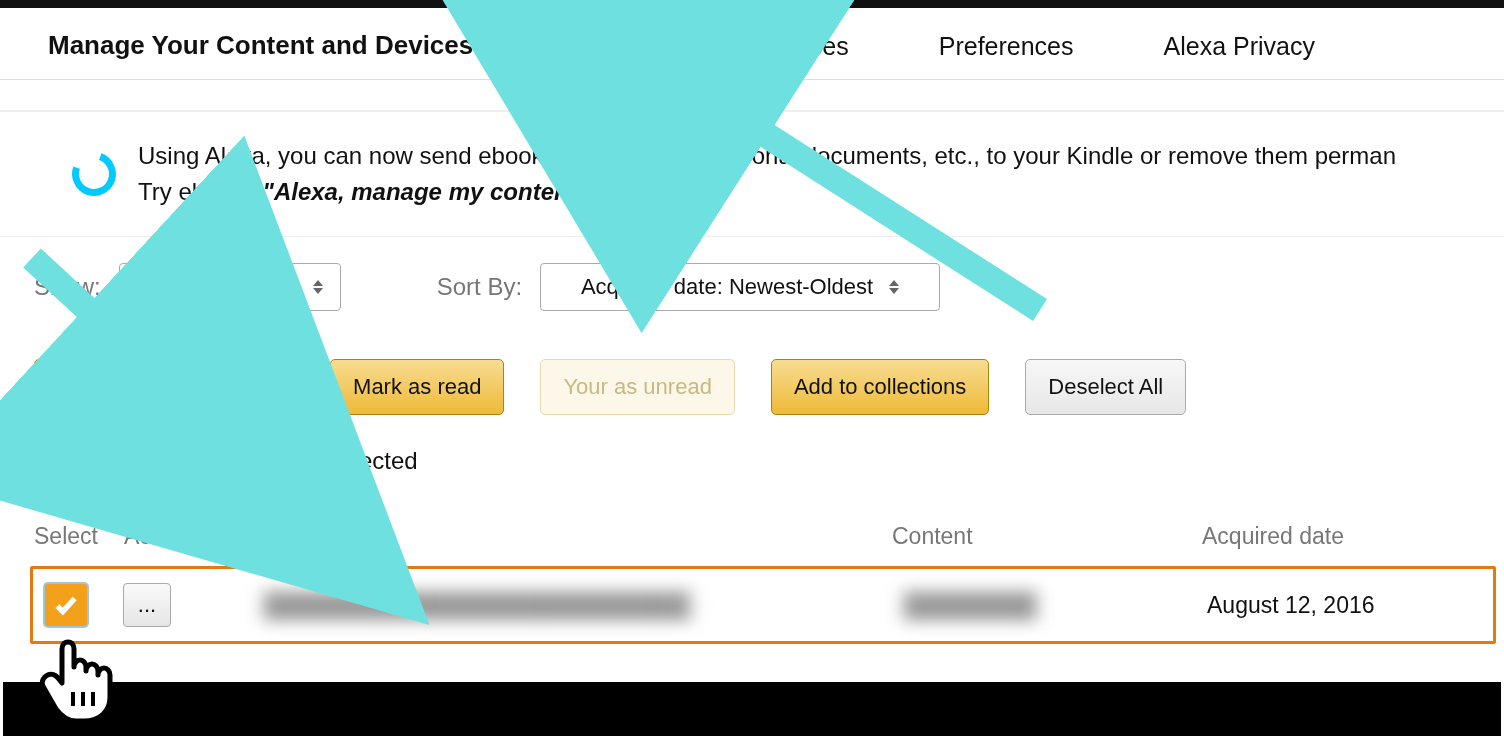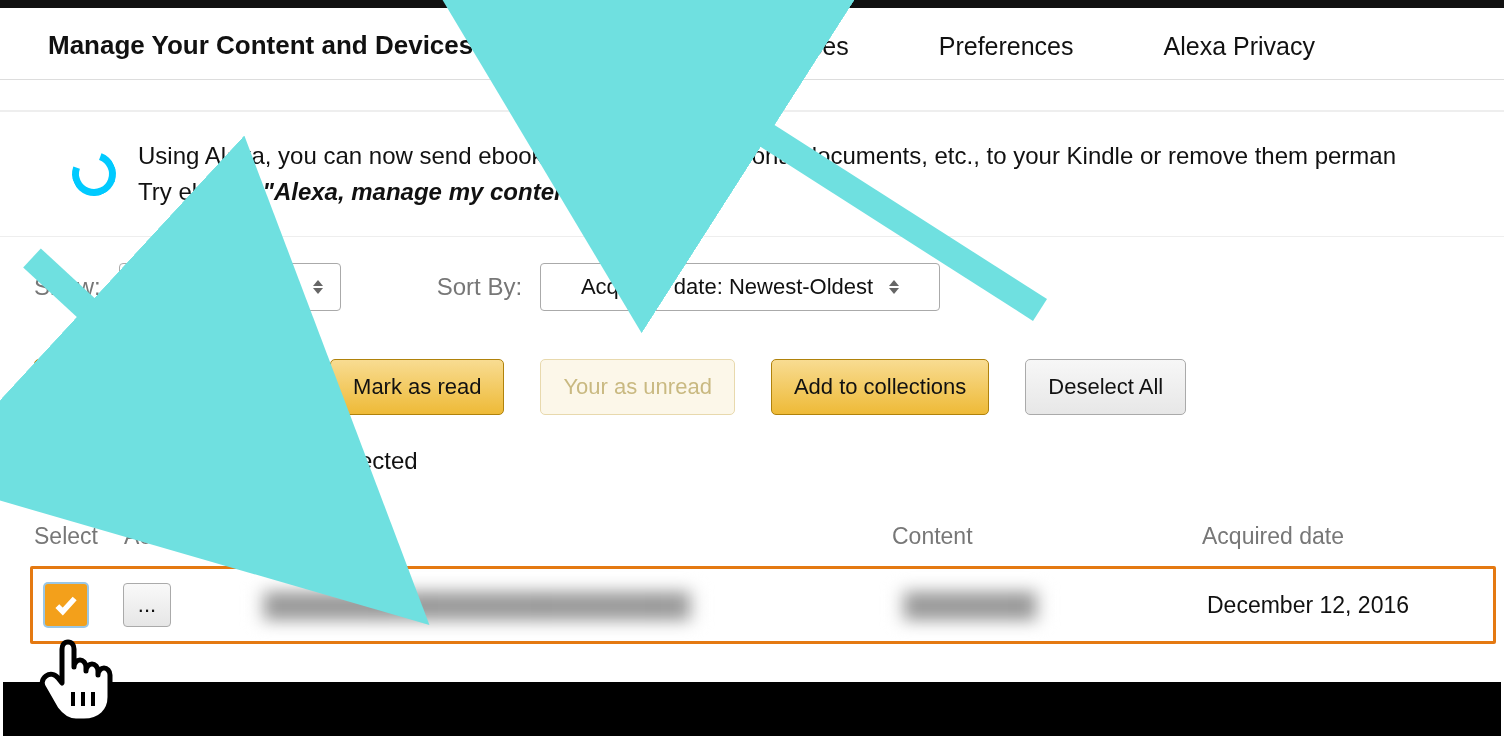--- a/index.html
+++ b/index.html
@@ -190,21 +190,21 @@
   <div class="cell col-actions">
     <div class="actions-btn">...</div>
   </div>
   <div class="cell col-title">
     <span class="blur">██████████████████████████</span>
   </div>
   <div class="cell col-author">
     <span class="blur">████████</span>
   </div>
   <div class="cell col-date">
-    <span>December 12, 2016</span>
+    <span>August 12, 2016</span>
   </div>
 </div>
 
 <div class="bottom-black"></div>
 
 <div class="arrow" style="left:640px; top:60px;">
   <svg width="420" height="270">
     <defs>
       <marker id="ah1" markerWidth="18" markerHeight="18" refX="4" refY="9" orient="auto">
         <polygon points="0,0 18,9 0,18" fill="#6fe0e0"></polygon>

